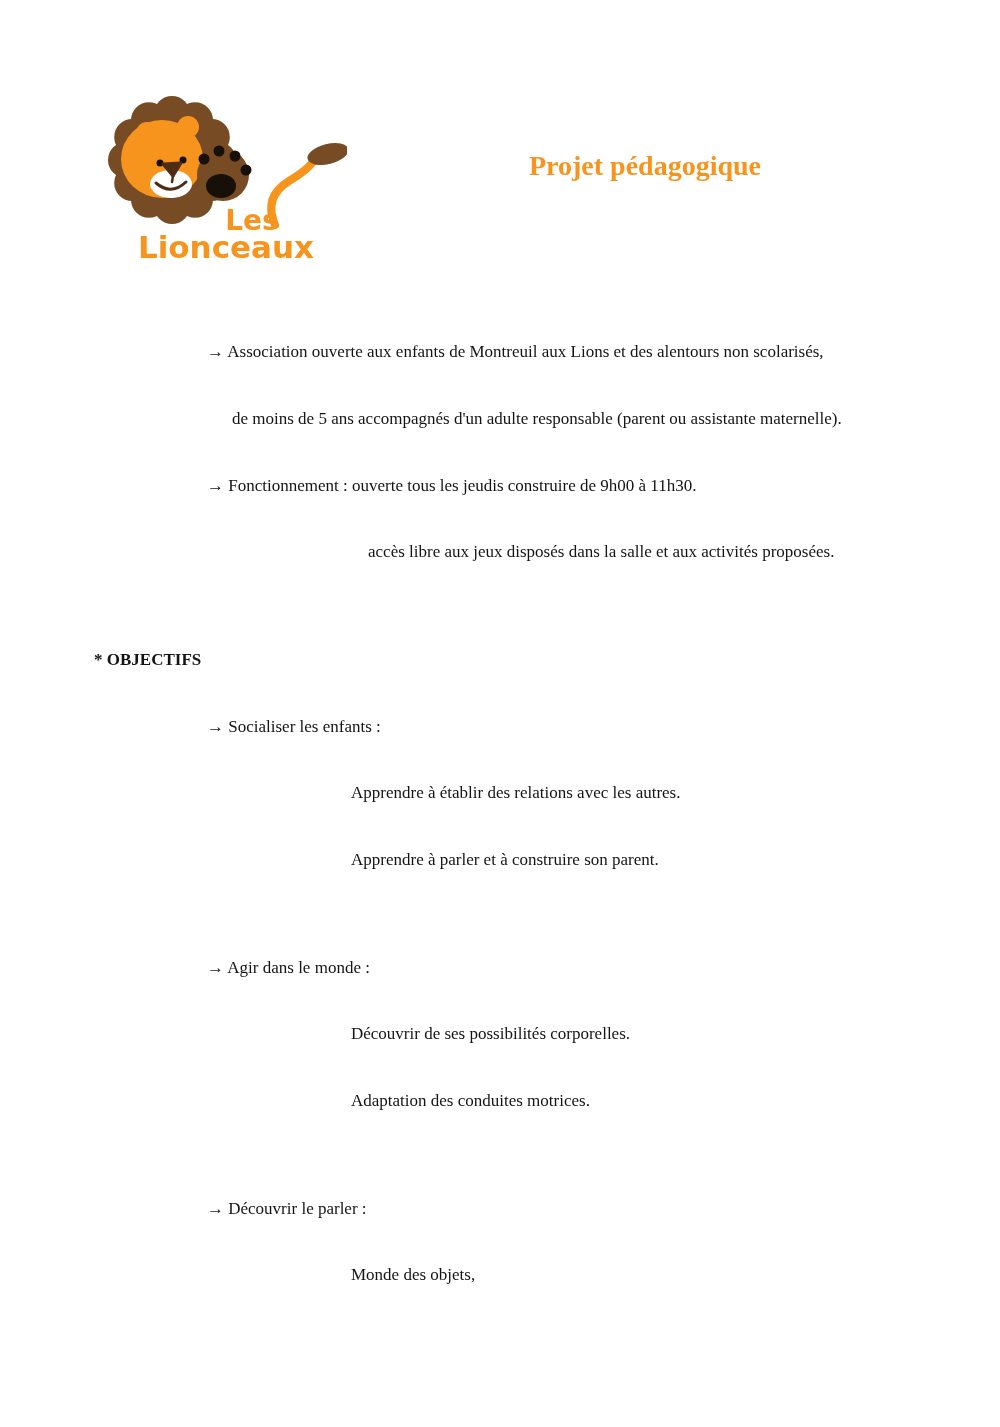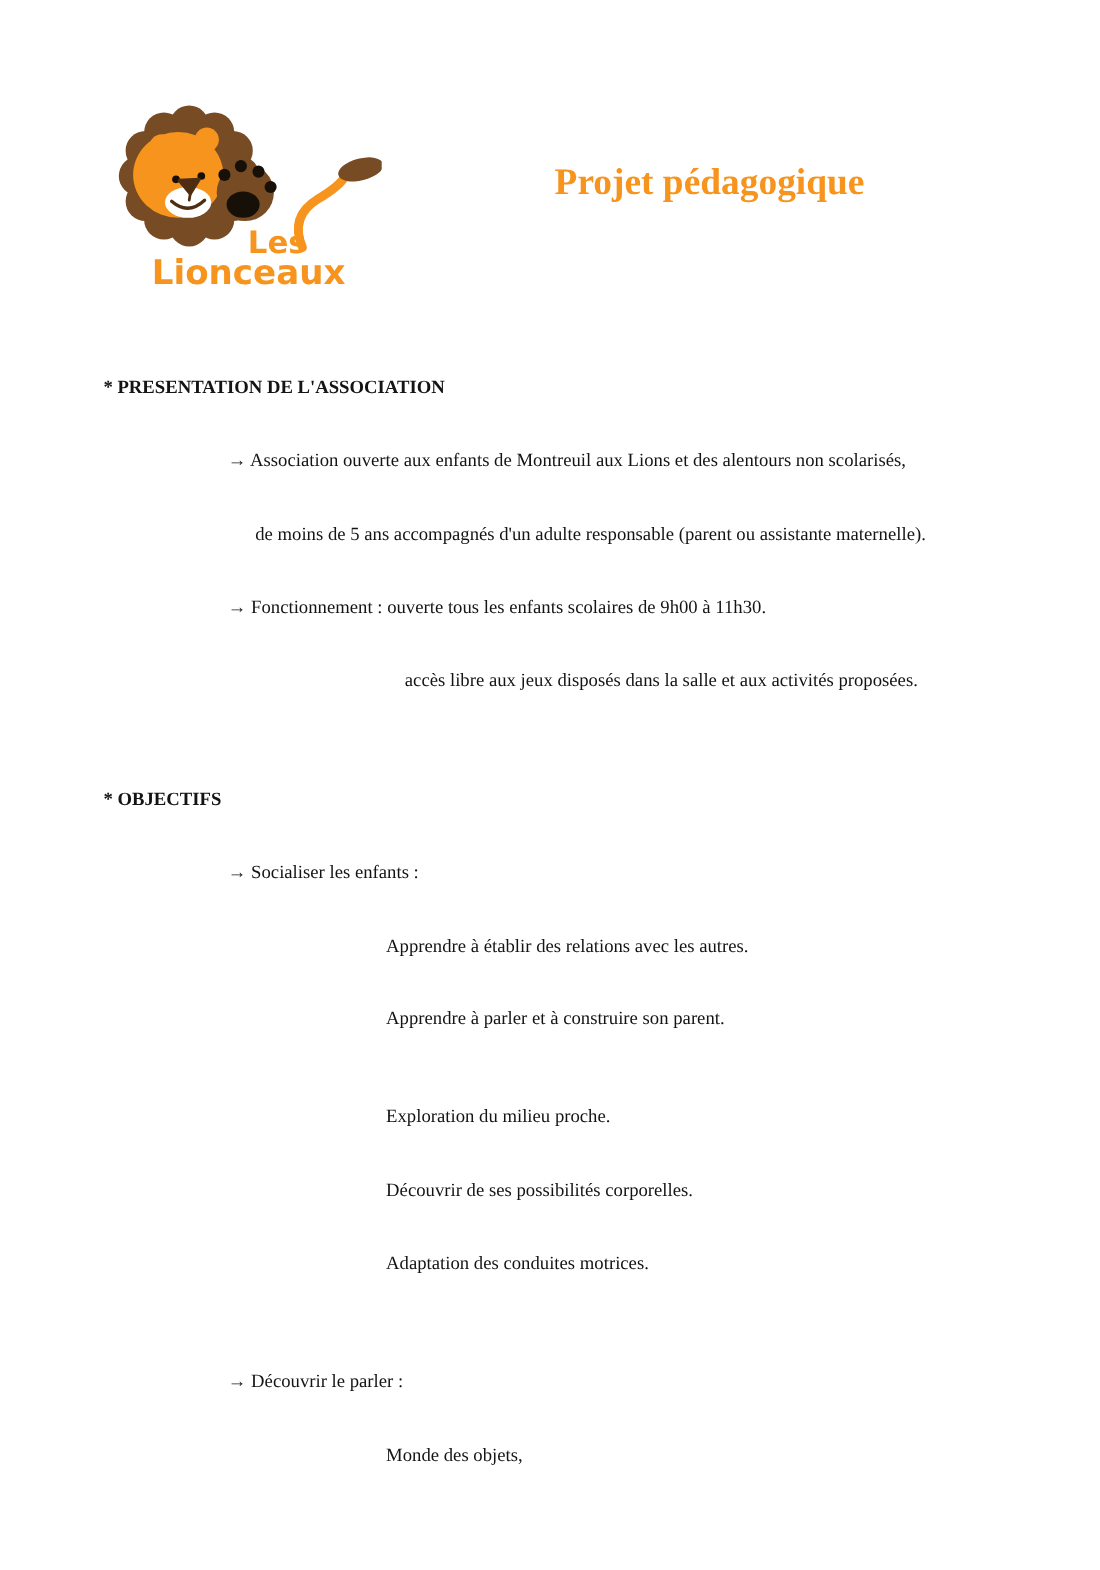--- a/index.html
+++ b/index.html
@@ -11,21 +11,21 @@
     color:#141414;
     overflow:hidden;
   }
   .page{position:absolute;inset:0;background:#ffffff;}
   
   .logo{position:absolute;left:95px;top:93px;width:252px;height:172px;}
   
   .title{
     position:absolute;left:435px;top:144px;width:420px;
     text-align:center;
-    font-size:34px;font-weight:bold;line-height:44px;
+    font-size:28px;font-weight:bold;line-height:44px;
     color:#F7941D;
     font-family:"Liberation Serif", serif;
   }
   
   .doc{
     position:absolute;left:0;top:297px;width:1000px;
     font-size:17px;line-height:22.2px;
     white-space:pre-wrap;
   }
   .ln{display:block;}
@@ -87,32 +87,31 @@
       </g>
 
       <text x="157" y="137" text-anchor="middle" font-family="DejaVu Sans, sans-serif" font-weight="bold" font-size="28" fill="#F7941D">Les</text>
       <text x="131" y="165" text-anchor="middle" font-family="DejaVu Sans, sans-serif" font-weight="bold" font-size="31" fill="#F7941D">Lionceaux</text>
     </svg>
   </div>
 
   <div class="title">Projet pédagogique</div>
 
   <div class="doc">
-    <div class="ln h">* PRESENTATION DE L'ASSOCIATION</div>
     <div class="ln arrow">→ Association ouverte aux enfants de Montreuil aux Lions et des alentours non scolarisés,</div>
     <div class="ln cont">de moins de 5 ans accompagnés d'un adulte responsable (parent ou assistante maternelle).</div>
-    <div class="ln arrow">→ Fonctionnement : ouverte tous les enfants scolaires de 9h00 à 11h30.</div>
+    <div class="ln arrow">→ Fonctionnement : ouverte tous les jeudis construire de 9h00 à 11h30.</div>
     <div class="ln cont2">accès libre aux jeux disposés dans la salle et aux activités proposées.</div>
 
     <div class="ln h gap">* OBJECTIFS</div>
     <div class="ln arrow">→ Socialiser les enfants :</div>
     <div class="ln sub">Apprendre à établir des relations avec les autres.</div>
     <div class="ln sub">Apprendre à parler et à construire son parent.</div>
 
-    <div class="ln sub">Exploration du milieu proche.</div>
+    <div class="ln arrow gap">→ Agir dans le monde :</div>
     <div class="ln sub">Découvrir de ses possibilités corporelles.</div>
     <div class="ln sub">Adaptation des conduites motrices.</div>
 
     <div class="ln arrow gap">→ Découvrir le parler :</div>
     <div class="ln sub">Monde des objets,</div>
     
     
 
     
     

